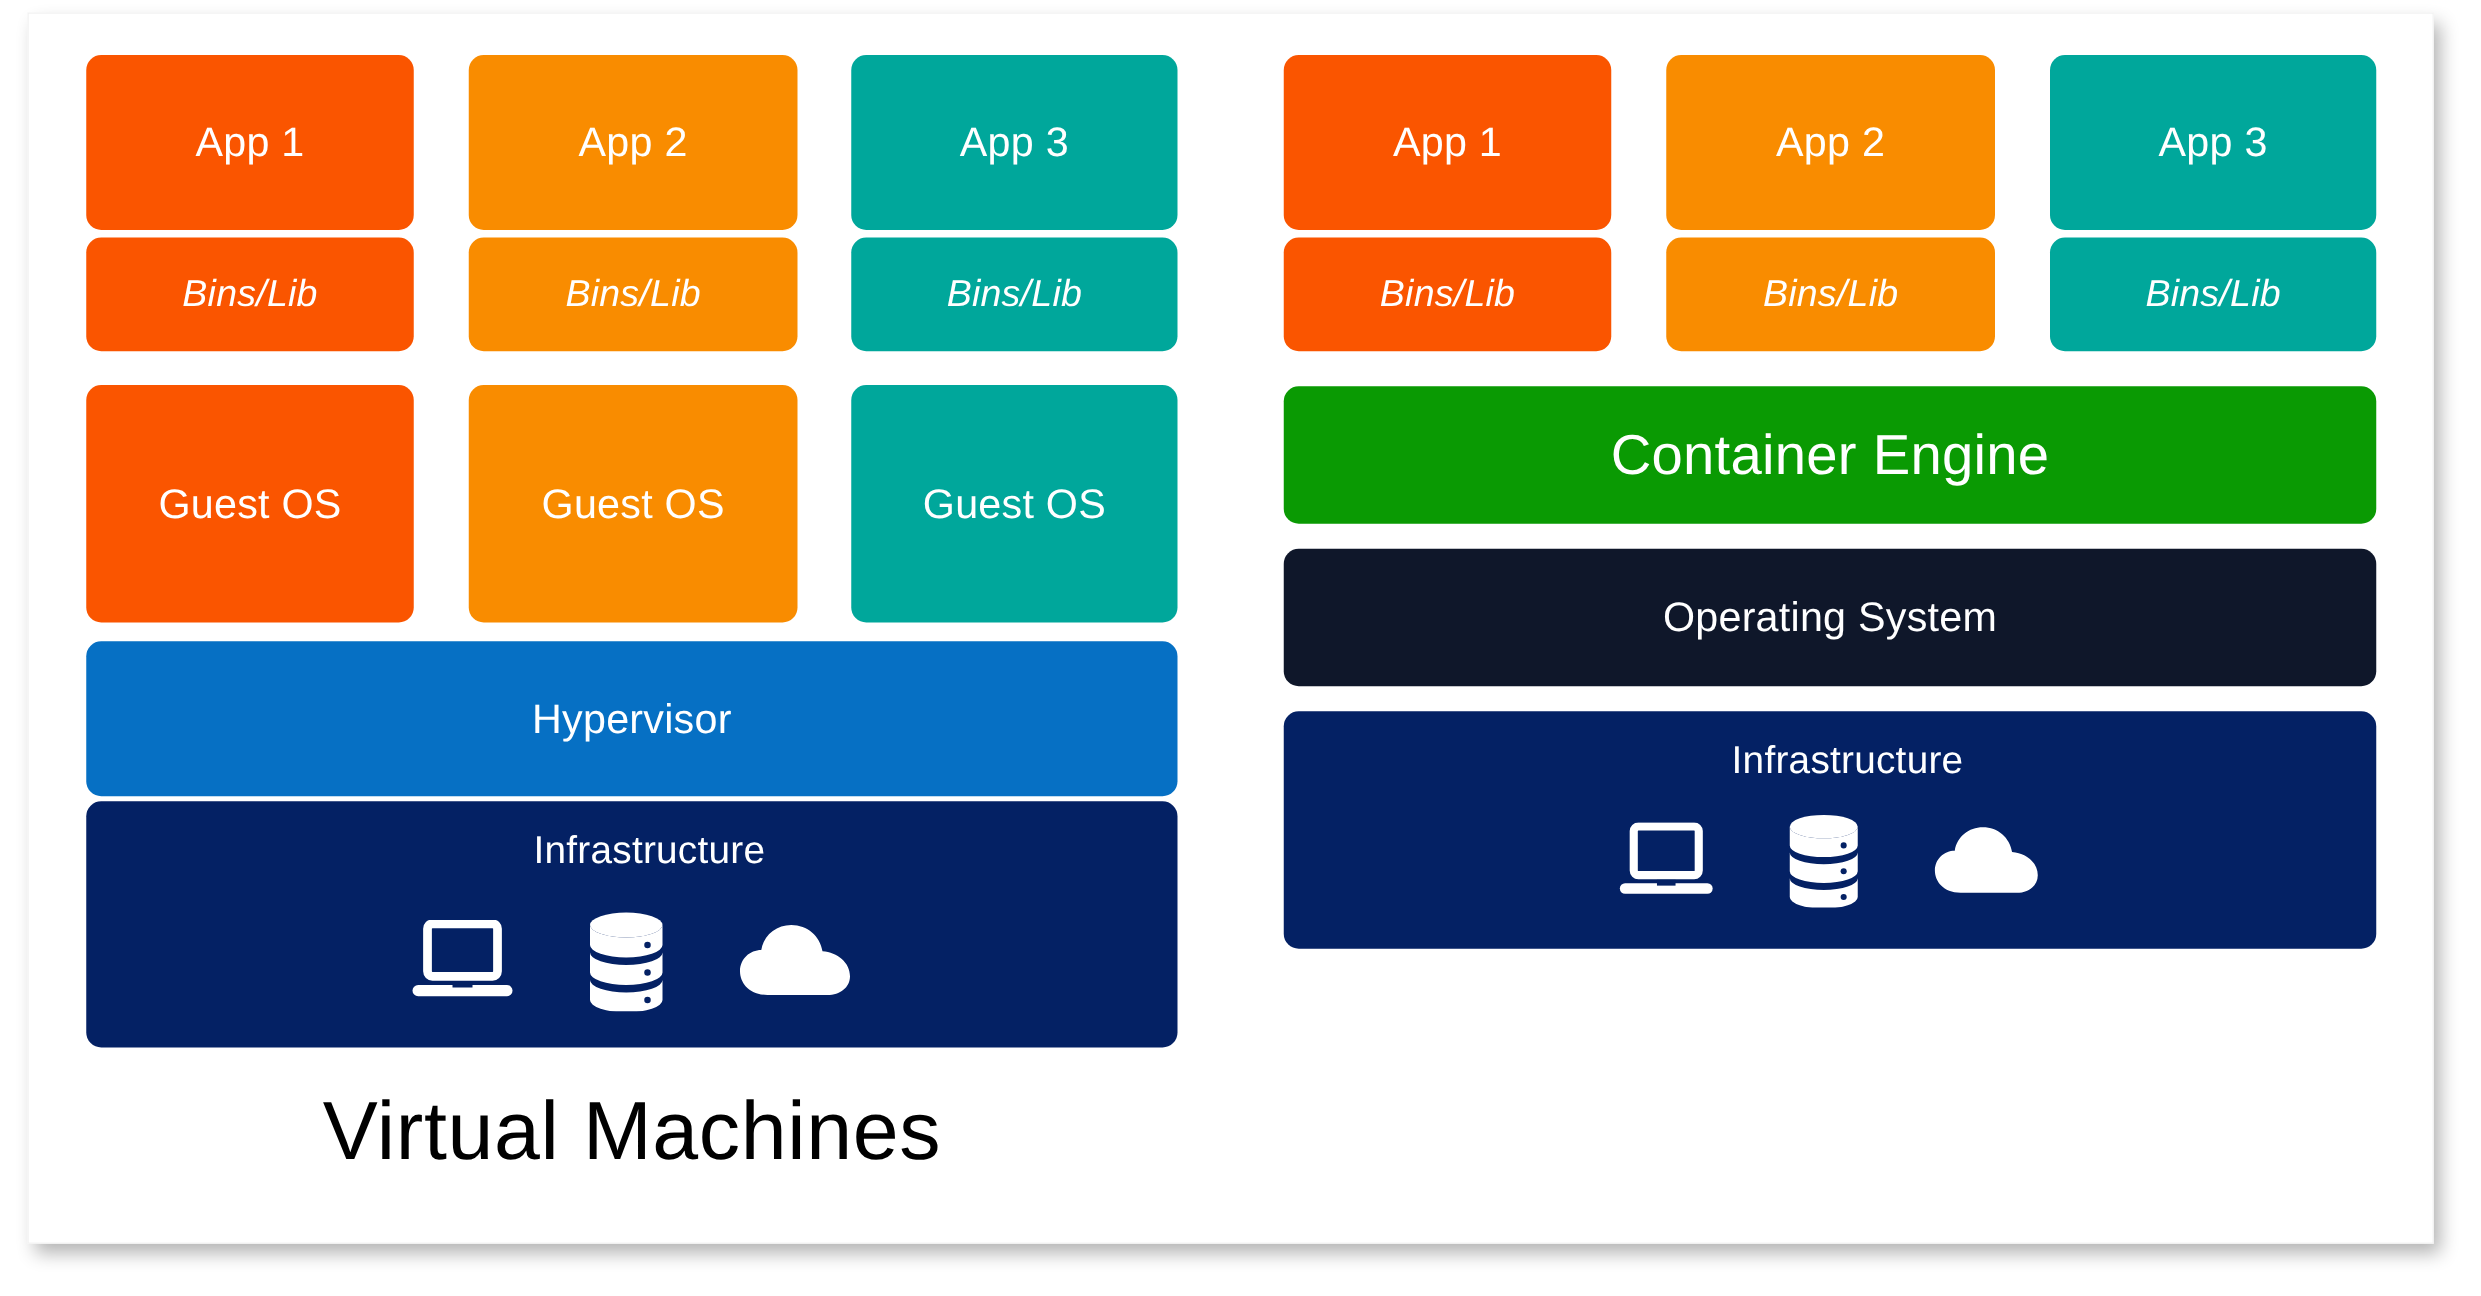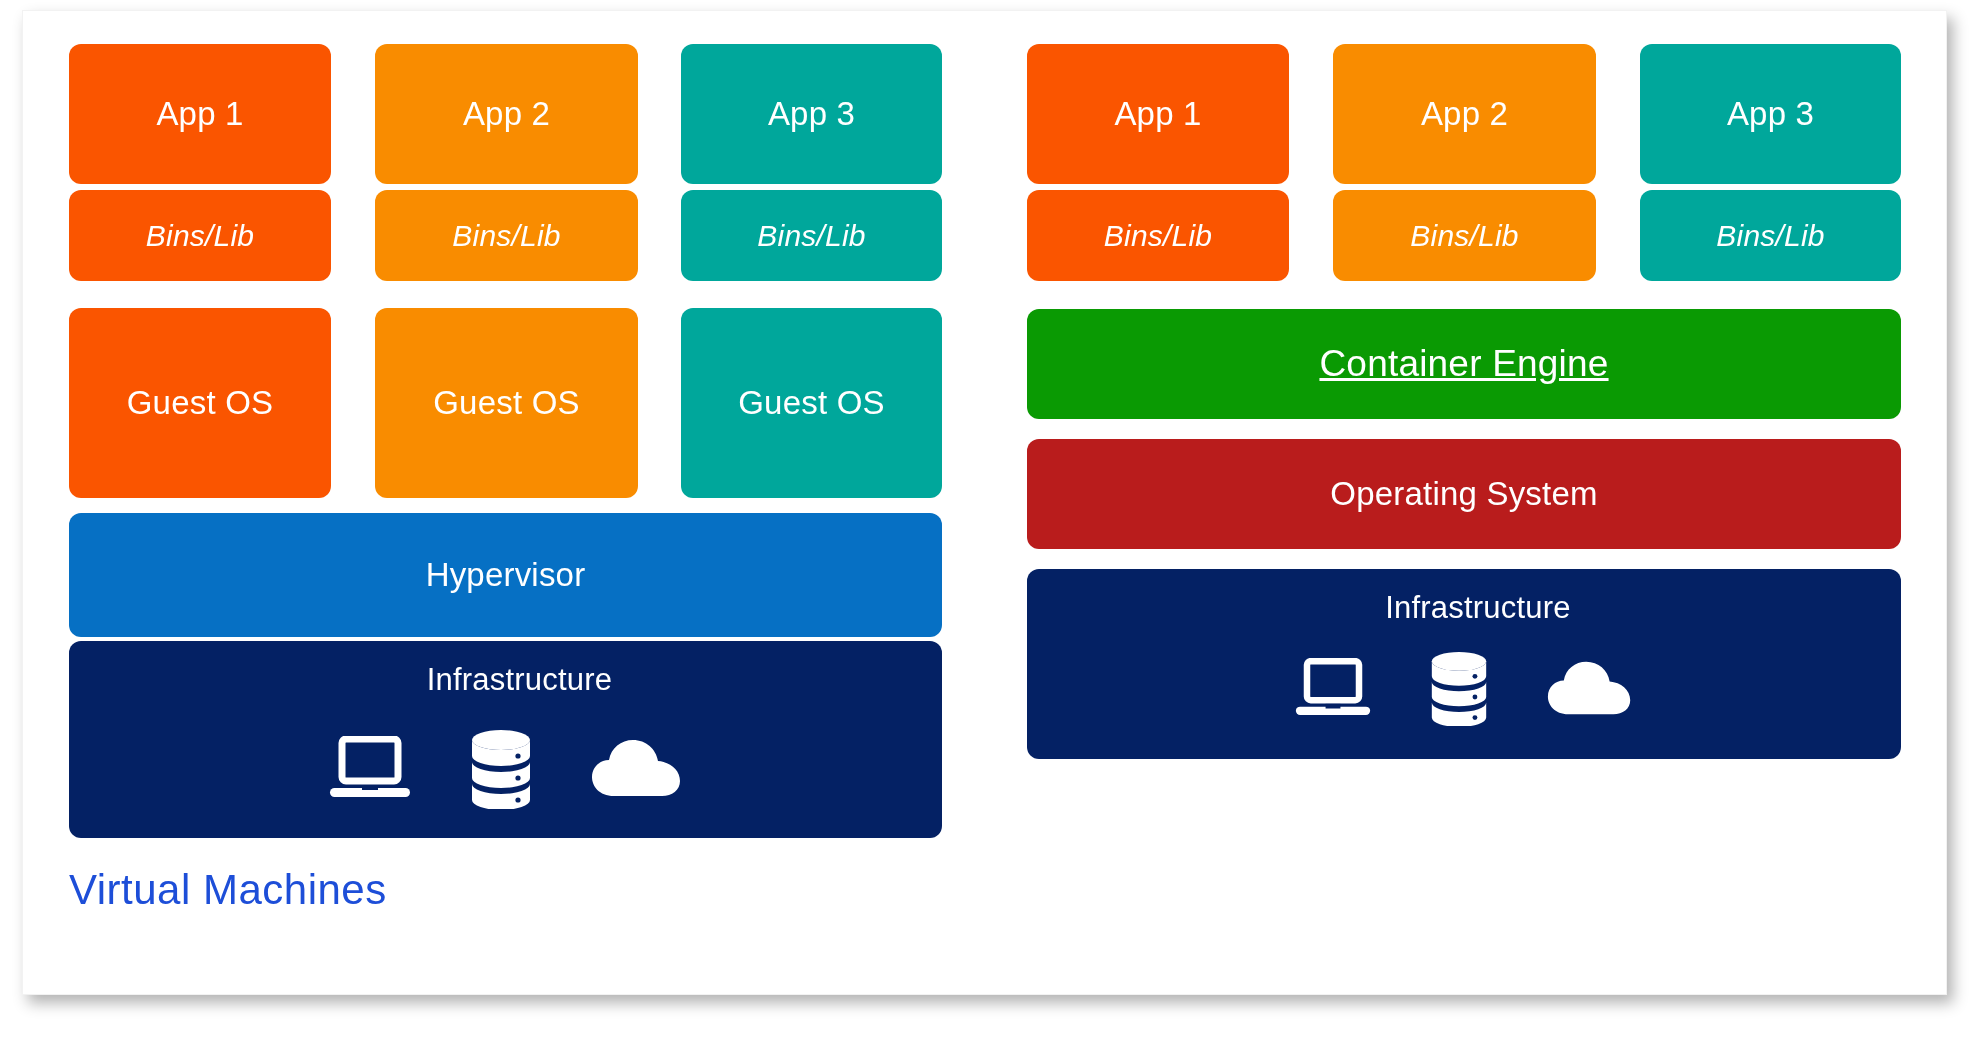--- a/index.html
+++ b/index.html
@@ -76,44 +76,44 @@
   .vm-wide { left: 46px; width: 873px; }
   .vm-hypervisor   { top: 502px; height: 124px; font-size: 33px; }
   .vm-infra        { top: 630px; height: 197px; font-size: 31px; }
 
   
   .ct-col1 { left: 44px;  width: 262px; }
   .ct-col2 { left: 350px; width: 263px; }
   .ct-col3 { left: 657px; width: 261px; }
 
   .ct-wide { left: 44px; width: 874px; }
-  .ct-engine { top: 298px; height: 110px; font-size: 37px; text-decoration: underline; }
+  .ct-engine { top: 298px; height: 110px; font-size: 45px; }
   .ct-os     { top: 428px; height: 110px; font-size: 33px; }
   .ct-infra  { top: 558px; height: 190px; font-size: 31px; }
 
   
   .icon-strip {
     position: absolute;
     left: 0;
     width: 100%;
     display: flex;
     align-items: center;
     justify-content: center;
     gap: 56px;
   }
   .vm-infra .icon-strip  { top: 88px; }
   .ct-infra .icon-strip  { top: 82px; }
   .icon-strip svg { display: block; }
 
   
   .caption {
     position: absolute;
-    text-align: left;
-    color: #1d4ed8;
-    font-size: 42px;
+    text-align: center;
+    color: #000000;
+    font-size: 66px;
     font-weight: 400;
     letter-spacing: 0.5px;
   }
   .cap-vm { left: 46px;  top: 855px; width: 873px; }
   .cap-ct { left: 44px;  top: 855px; width: 874px; }
 </style>
 </head>
 <body>
 
 <div class="canvas">
@@ -177,21 +177,21 @@
       <div class="blk ct-col1 row-app" style="background:#FA5500">App 1</div>
       <div class="blk ct-col2 row-app" style="background:#F98C00">App 2</div>
       <div class="blk ct-col3 row-app" style="background:#00A79B">App 3</div>
 
       <div class="blk ct-col1 row-bins" style="background:#FA5500">Bins/Lib</div>
       <div class="blk ct-col2 row-bins" style="background:#F98C00">Bins/Lib</div>
       <div class="blk ct-col3 row-bins" style="background:#00A79B">Bins/Lib</div>
 
       <div class="blk ct-wide ct-engine" style="background:#0A9A03">Container Engine</div>
 
-      <div class="blk ct-wide ct-os" style="background:#b91c1c">Operating System</div>
+      <div class="blk ct-wide ct-os" style="background:#0f172a">Operating System</div>
 
       <div class="blk ct-wide ct-infra top-label" style="background:#042164">
         <span>Infrastructure</span>
 
         <div class="icon-strip">
 
           <span>
             <svg width="78" height="62" viewBox="0 0 84 66">
               <rect x="14" y="3" width="56" height="42" rx="4" ry="4" fill="none" stroke="#ffffff" stroke-width="7"></rect>
               <rect x="2" y="52" width="80" height="9" rx="4.5" ry="4.5" fill="#ffffff"></rect>

